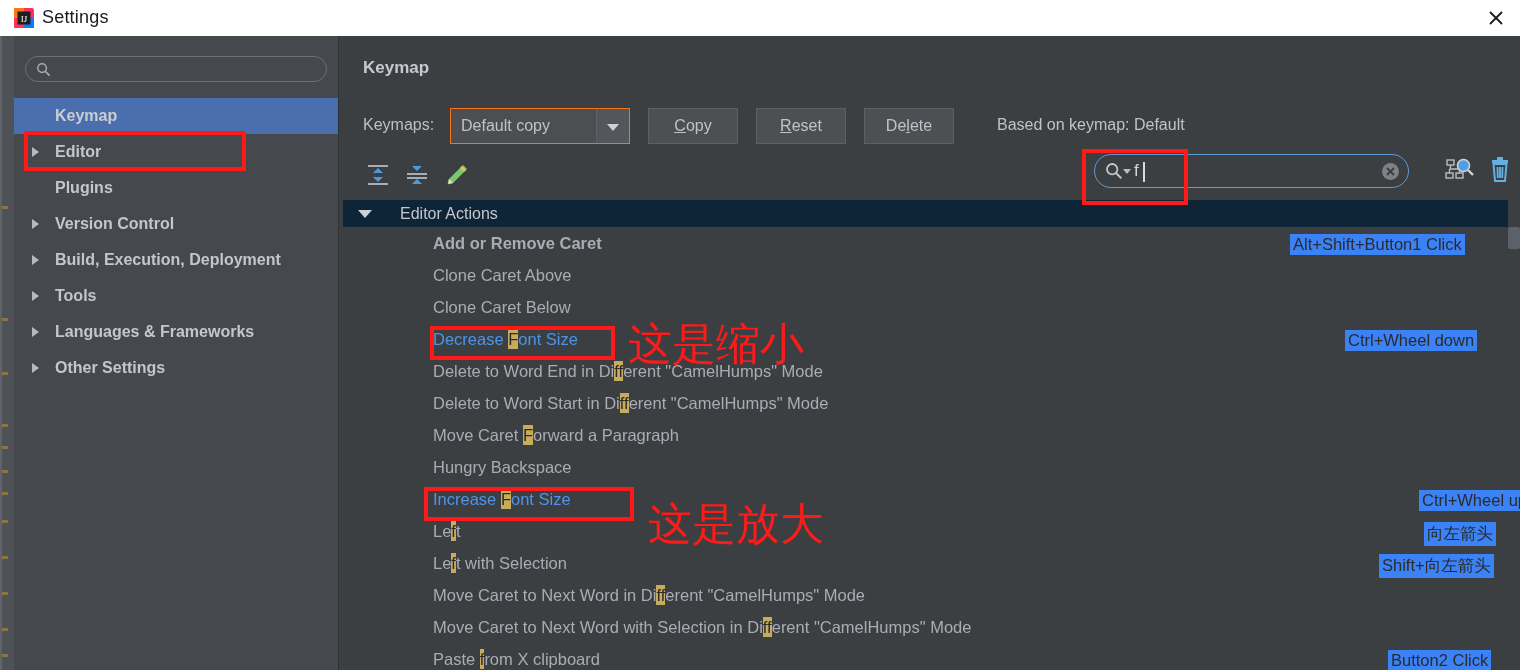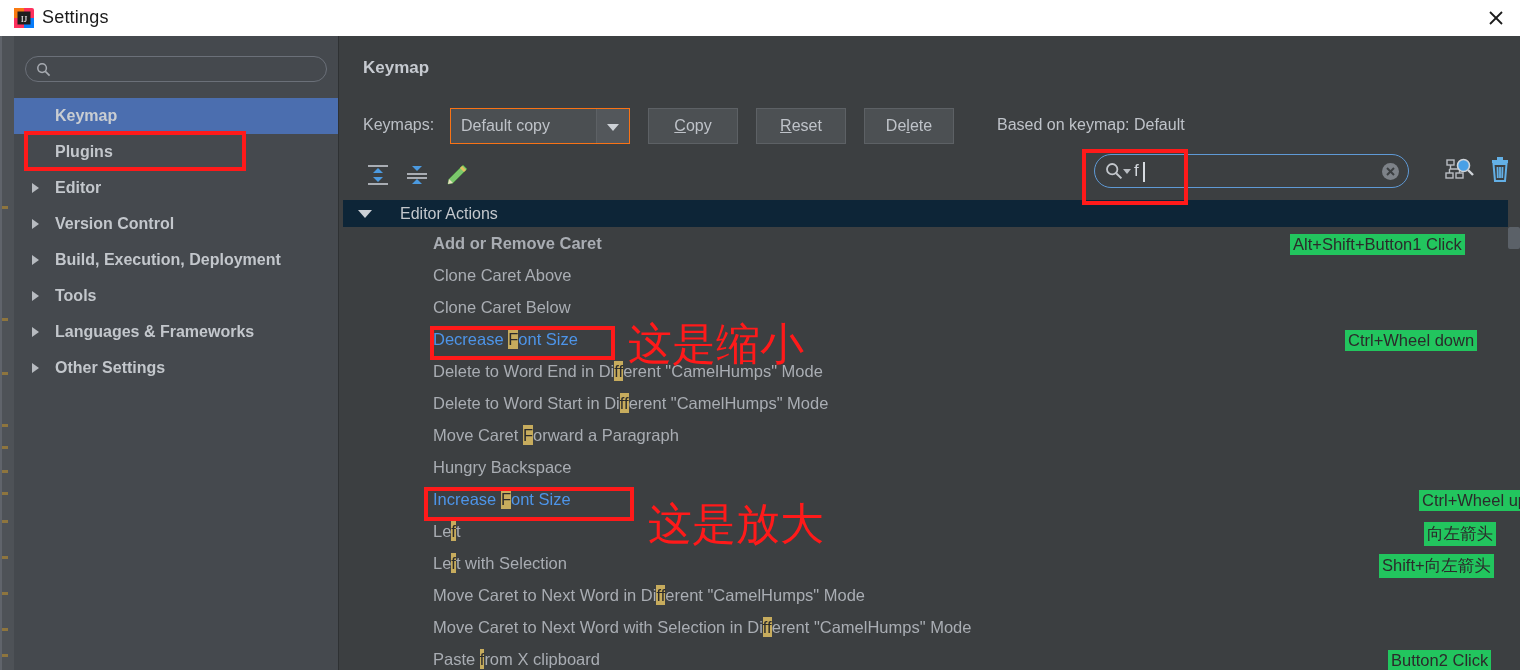--- a/index.html
+++ b/index.html
@@ -216,21 +216,21 @@
   .arow.hit .aname { color: #4d94e8; }
   .arow .aname em {
     font-style: normal;
     background: #c7ac5d;
     color: #2b2b2b;
     padding: 1px 0;
   }
   .sc {
     position: absolute; top: 3px;
     font-size: 16.5px; color: #2b2b2b;
-    background: #22c55e;
+    background: #3b82f6;
     padding: 1px 3px;
     white-space: nowrap;
   }
 
   
   .vscroll {
     position: absolute; right: 0; top: 27px; width: 12px; height: 443px;
     background: #3c3f41;
   }
   .vscroll .thumb {
@@ -294,29 +294,29 @@
         <svg class="mag" viewBox="0 0 16 16">
           <circle cx="6.5" cy="6.5" r="4.6" fill="none" stroke="#a7abb1" stroke-width="1.6"></circle>
           <line x1="10" y1="10" x2="14.5" y2="14.5" stroke="#a7abb1" stroke-width="1.8"></line>
         </svg>
       </div>
       <div class="sb-list" id="sb-list">
           <div class="sb-item selected no-arrow">
             <div class="arrow"></div>
             <span class="lbl">Keymap</span>
           </div>
+          <div class="sb-item">
+            <div class="arrow">
+              <i></i>
+            </div>
+            <span class="lbl">Editor</span>
+          </div>
           <div class="sb-item no-arrow">
             <div class="arrow"></div>
             <span class="lbl">Plugins</span>
-          </div>
-          <div class="sb-item">
-            <div class="arrow">
-              <i></i>
-            </div>
-            <span class="lbl">Editor</span>
           </div>
           <div class="sb-item">
             <div class="arrow">
               <i></i>
             </div>
             <span class="lbl">Version Control</span>
           </div>
           <div class="sb-item">
             <div class="arrow">
               <i></i>

